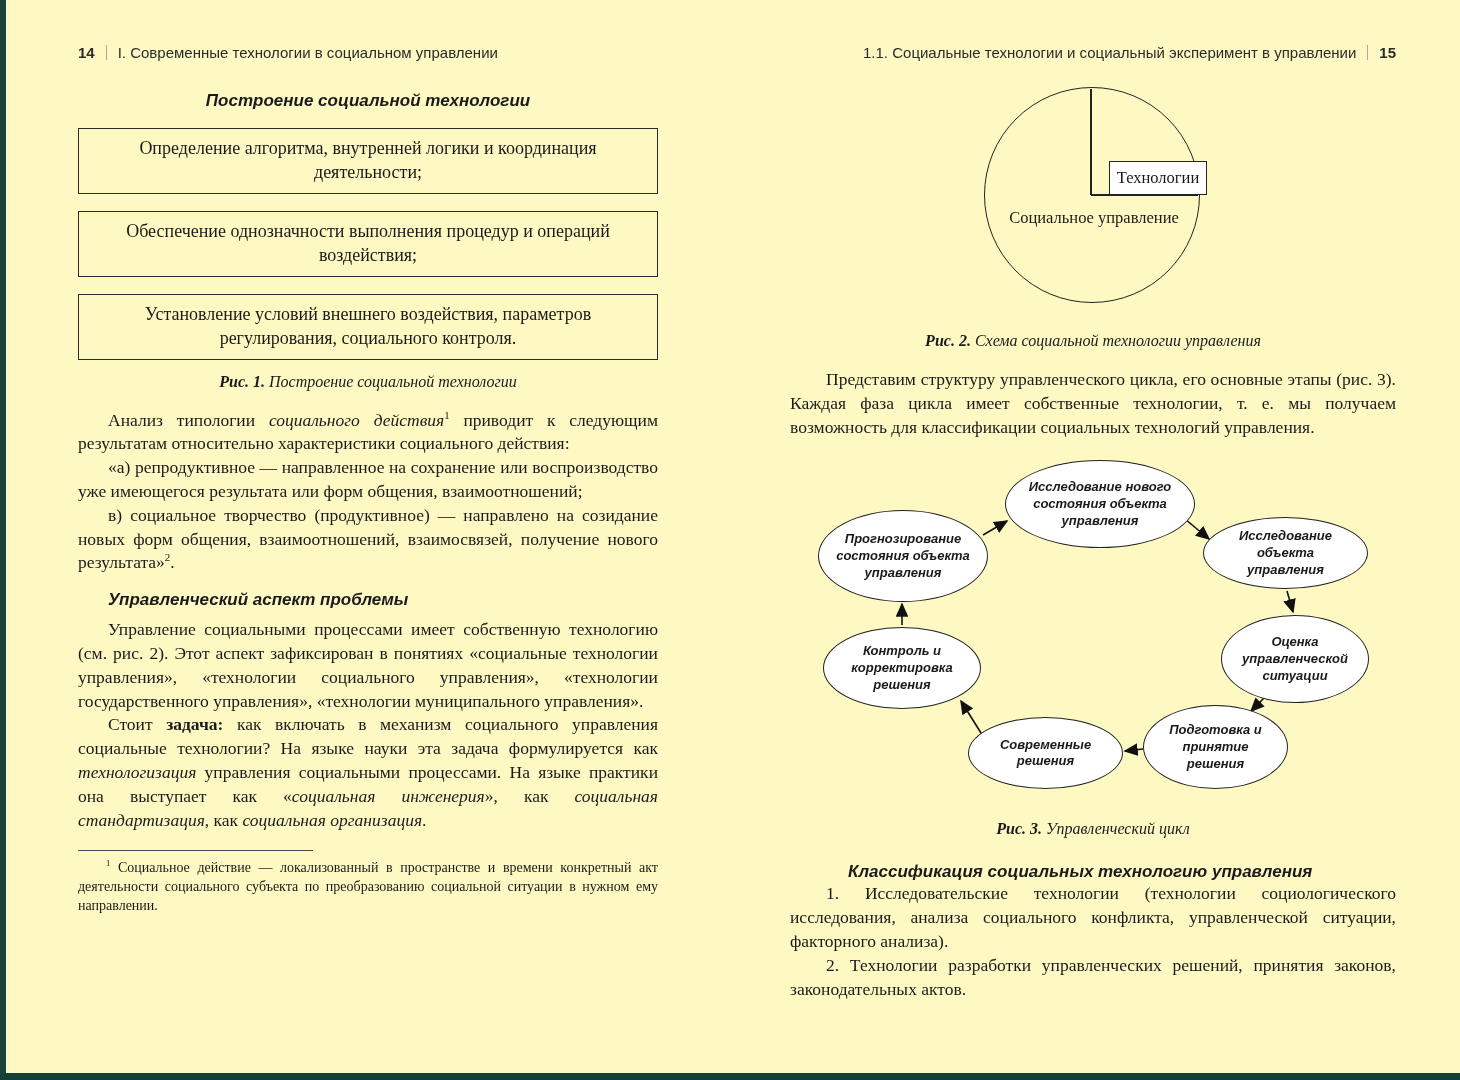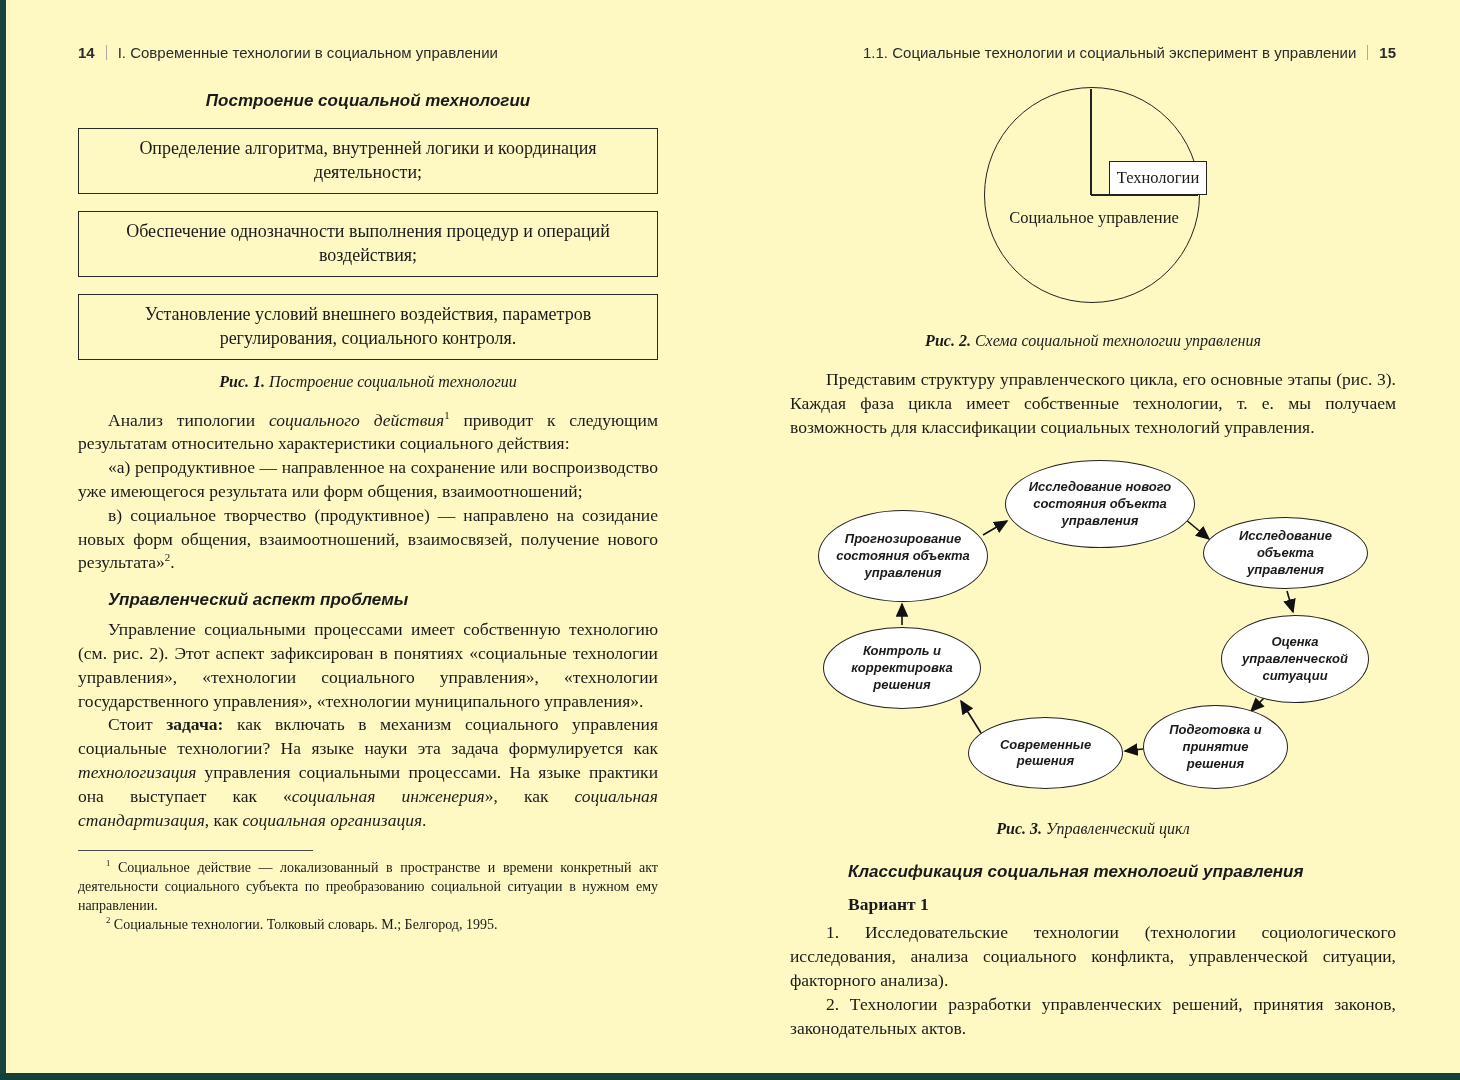--- a/index.html
+++ b/index.html
@@ -146,21 +146,20 @@
     <p class="body-text">в)  социальное творчество (продуктивное) — направлено на созидание новых форм общения, взаимоотношений, взаимосвязей, получение нового результата»<sup>2</sup>.</p>
 
     <div class="section-heading">Управленческий аспект проблемы</div>
 
     <p class="body-text">Управление социальными процессами имеет собственную технологию (см. рис. 2). Этот аспект зафиксирован в понятиях «социальные технологии управления», «технологии социального управления», «технологии государственного управления», «технологии муниципального управления».</p>
     <p class="body-text">Стоит <span style="font-weight: bold;">задача:</span> как включать в механизм социального управления социальные технологии? На языке науки эта задача формулируется как <span style="font-style: italic;">технологизация</span> управления социальными процессами. На языке практики она выступает как «<span style="font-style: italic;">социальная инженерия</span>», как <span style="font-style: italic;">социальная стандартизация</span>, как <span style="font-style: italic;">социальная организация</span>.</p>
 
     <div class="footnote-block">
       <div class="footnote-rule"></div>
       <p class="footnote"><sup>1</sup> Социальное действие — локализованный в пространстве и времени конкретный акт деятельности социального субъекта по преобразованию социальной ситуации в нужном ему направлении.</p>
-      <p class="footnote"><sup>2</sup> Социальные технологии. Толковый словарь. М.; Белгород, 1995.</p>
     </div>
   </div>
 
   <div class="col right-col">
 
     <div class="running-head right">
       <span class="head-title">1.1.  Социальные технологии и социальный эксперимент в управлении</span><span class="head-sep"></span><span class="page-num">15</span>
     </div>
 
     <div class="fig2">
@@ -194,19 +193,18 @@
       <div class="node n2">Исследование объекта управления</div>
       <div class="node n3">Оценка управленческой ситуации</div>
       <div class="node n4">Подготовка и принятие решения</div>
       <div class="node n5">Современные решения</div>
       <div class="node n6">Контроль и корректировка решения</div>
       <div class="node n7">Прогнозирование состояния объекта управления</div>
     </div>
 
     <p class="caption"><span class="cap-label">Рис. 3.</span><span class="cap-text"> Управленческий цикл</span></p>
 
-    <div class="classification-heading">Классификация социальная технологий управления</div>
-    <div class="variant-heading">Вариант 1</div>
+    <div class="classification-heading">Классификация социальных технологию управления</div>
 
     <p class="body-text">1.  Исследовательские технологии (технологии социологического исследования, анализа социального конфликта, управленческой ситуации, факторного анализа).</p>
     <p class="body-text">2.  Технологии разработки управленческих решений, принятия законов, законодательных актов.</p>
   </div>
 </div>
 
 </body></html>

